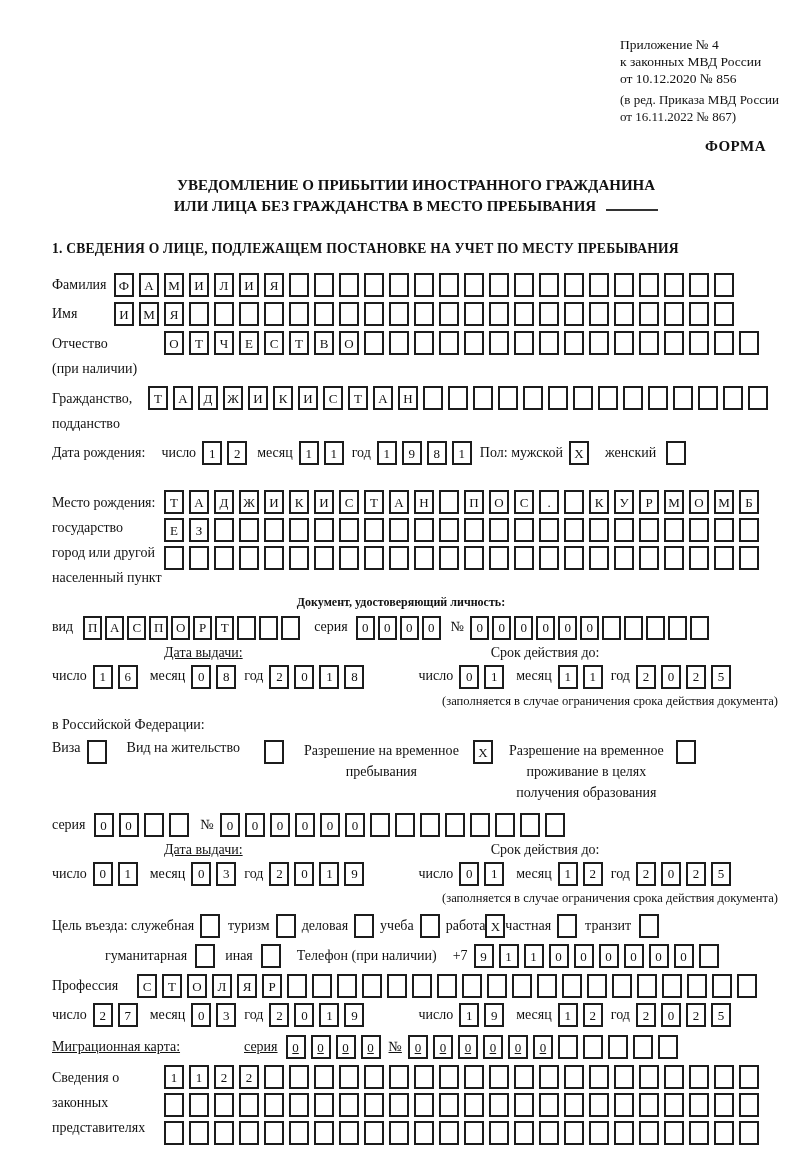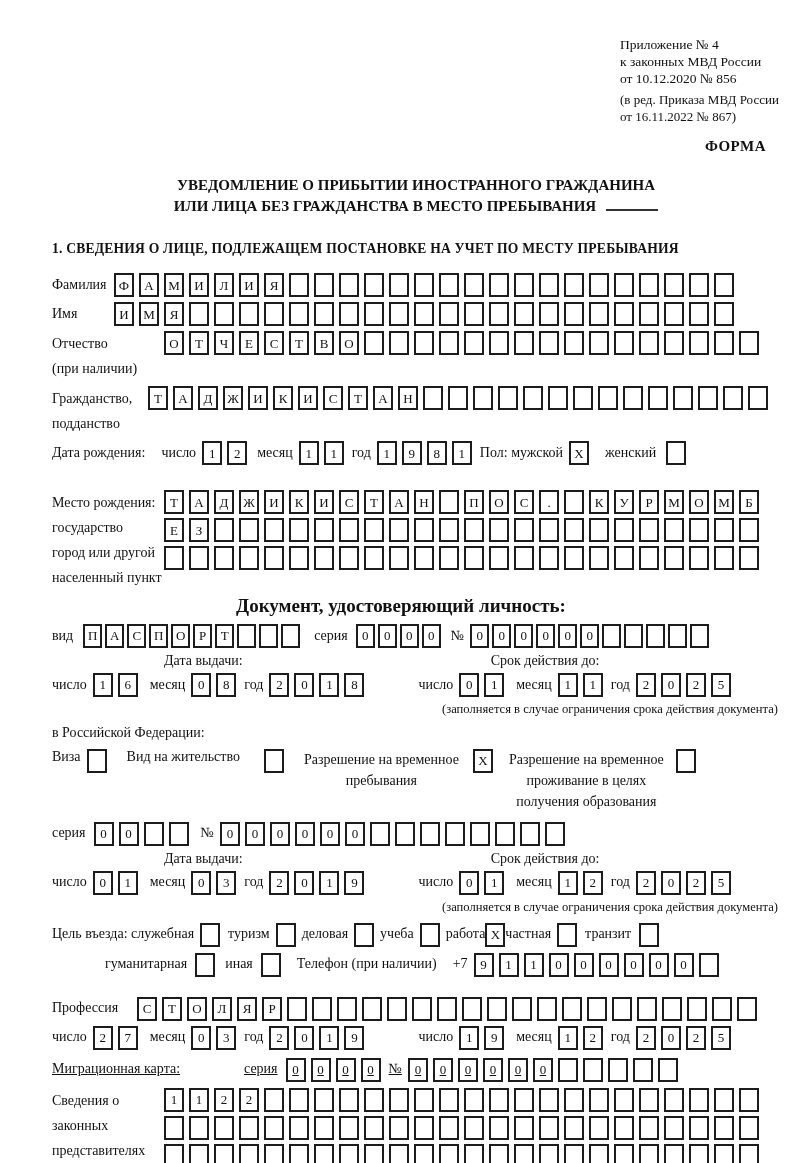--- a/index.html
+++ b/index.html
@@ -38,25 +38,25 @@
 
   .lbl { flex: none; }
   .lblcol { display: inline-flex; flex-direction: column; flex: none; }
   .lblcol span { line-height: 25px; white-space: nowrap; }
   .w48 { width: 48px; } .w96 { width: 96px; }
   .ml6 { margin-left: 6px; } .ml8 { margin-left: 8px; } .ml10 { margin-left: 10px; }
   .ml12 { margin-left: 12px; } .ml14 { margin-left: 14px; } .ml16 { margin-left: 16px; }
   .ml20 { margin-left: 20px; } .ml24 { margin-left: 24px; }
   .mr6 { margin-right: 6px; } .mr8 { margin-right: 8px; } .mr10 { margin-right: 10px; }
 
-  .center-bold { text-align: center; font-weight: bold; font-size: 19px; margin: 4px 30px 6px 0; }
+  .center-bold { text-align: center; font-weight: bold; font-size: 12px; margin: 4px 30px 6px 0; }
 
   
   .dates-head { display: flex; margin-bottom: 3px; }
-  .dh-left { margin-left: 112px; }
+  .dh-left { margin-left: 112px; text-decoration: underline; }
   .dh-right { margin-left: 248px; }
   .date-right { margin-left: 54px; }
   .expiry-note { text-align: right; margin-right: 2px; font-size: 12.6px; margin-top: 2px; margin-bottom: 8px; }
 
   .multi { display: inline-flex; flex-direction: column; align-items: center; text-align: center; flex: none; }
   .multi span { line-height: 21px; }
   .opts { align-items: flex-start; margin-top: 4px; margin-bottom: 10px; }
   .text-line { margin-bottom: 7px; }
 </style>
 </head>
@@ -557,21 +557,21 @@
         <span class="cell">0</span>
         <span class="cell">0</span>
         <span class="cell">0</span>
         <span class="cell">0</span>
         <span class="cell">0</span>
         <span class="cell">0</span>
         <span class="cell"></span>
       </span>
   </div>
 
-  <div class="frow" style="margin-top:20px;">
+  <div class="frow" style="margin-top:6px;">
     <span class="lbl" style="width:85px;">Профессия</span>
     <span class="boxes">
         <span class="cell">С</span>
         <span class="cell">Т</span>
         <span class="cell">О</span>
         <span class="cell">Л</span>
         <span class="cell">Я</span>
         <span class="cell">Р</span>
         <span class="cell"></span>
         <span class="cell"></span>

